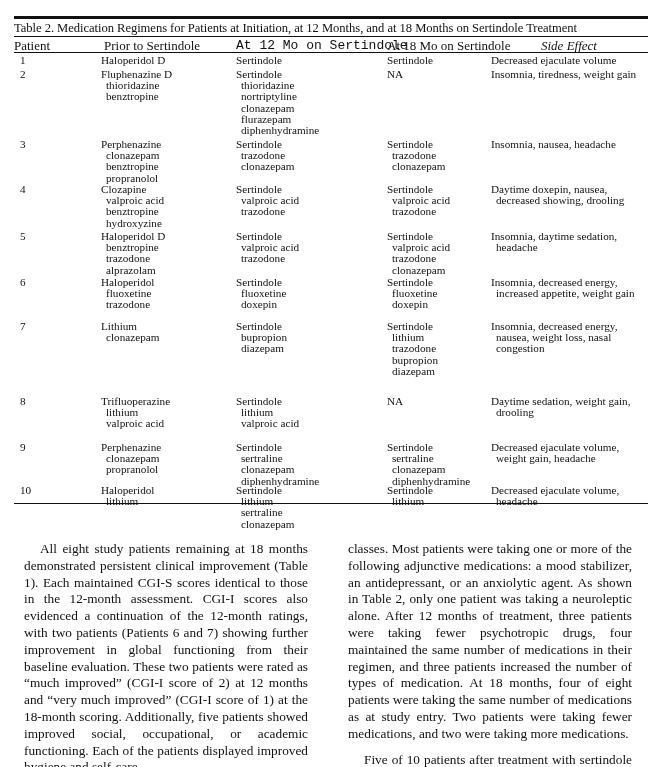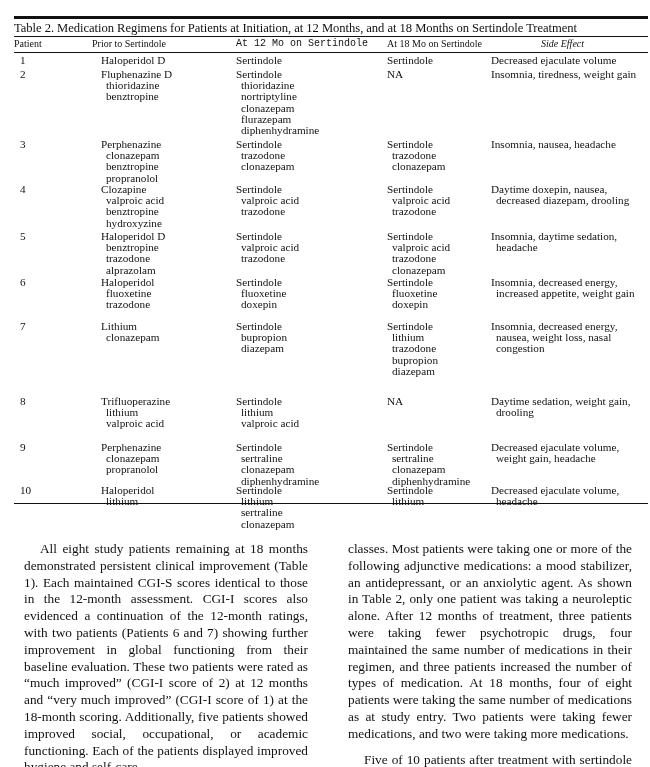--- a/index.html
+++ b/index.html
@@ -42,21 +42,21 @@
       position: absolute;
       left: 14px;
       top: 36px;
       width: 634px;
       height: 1px;
       background: #111;
     }
     .col-header {
       position: absolute;
       top: 38px;
-      font-size: 10px;
+      font-size: 13px;
       white-space: nowrap;
     }
     .header-bottom-rule {
       position: absolute;
       left: 14px;
       top: 52px;
       width: 634px;
       height: 1px;
       background: #111;
     }
@@ -117,21 +117,21 @@
 </head>
 <body>
 
 <div class="page">
 
   <div class="top-rule"></div>
   <div class="table-title">Table 2. Medication Regimens for Patients at Initiation, at 12 Months, and at 18 Months on Sertindole Treatment</div>
   <div class="header-rule"></div>
 
   <div class="col-header" style="left:14px;">Patient</div>
-  <div class="col-header" style="left:92px;">Prior to Sertindole</div>
+  <div class="col-header" style="left:104px;">Prior to Sertindole</div>
   <div class="col-header" style="left:236px;font-family:Liberation Mono, monospace;">At 12 Mo on Sertindole</div>
   <div class="col-header" style="left:387px;">At 18 Mo on Sertindole</div>
   <div class="col-header" style="left:541px;font-style:italic;">Side Effect</div>
 
   <div class="header-bottom-rule"></div>
 
   <div id="table-body">
       <div class="row" style="top: 55px;">
         <div class="cell c-patient">
           <span class="line">1</span>
@@ -212,21 +212,21 @@
           <span class="line sub">valproic acid</span>
           <span class="line sub">trazodone</span>
         </div>
         <div class="cell c-m18">
           <span class="line">Sertindole</span>
           <span class="line sub">valproic acid</span>
           <span class="line sub">trazodone</span>
         </div>
         <div class="cell c-side">
           <span class="line">Daytime doxepin, nausea,</span>
-          <span class="line sub">decreased diazepam, drooling</span>
+          <span class="line sub">decreased showing, drooling</span>
         </div>
       </div>
       <div class="row" style="top: 231px;">
         <div class="cell c-patient">
           <span class="line">5</span>
         </div>
         <div class="cell c-prior">
           <span class="line">Haloperidol D</span>
           <span class="line sub">benztropine</span>
           <span class="line sub">trazodone</span>

